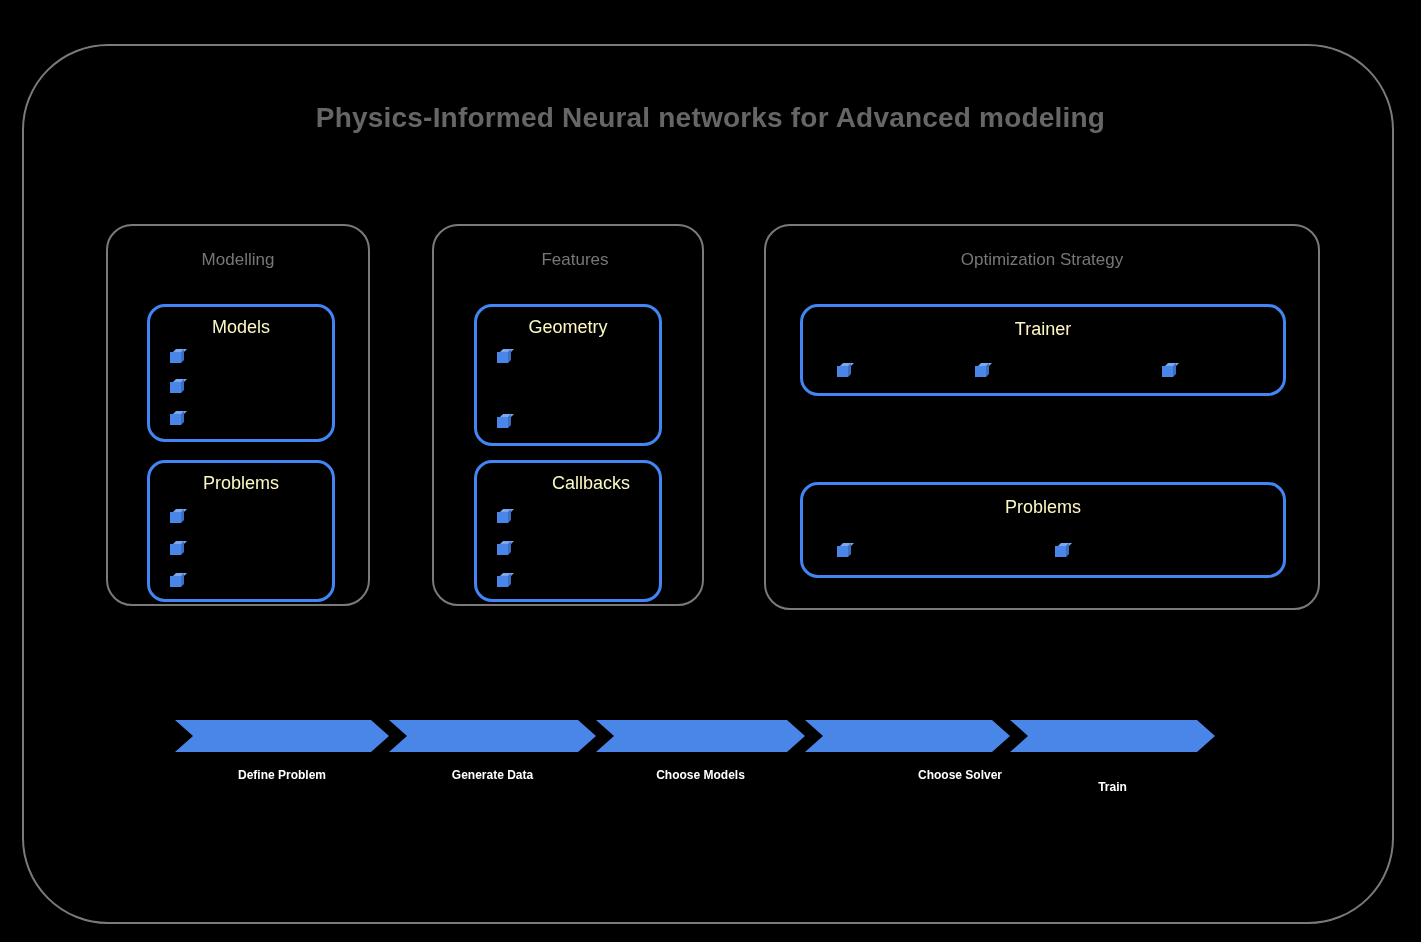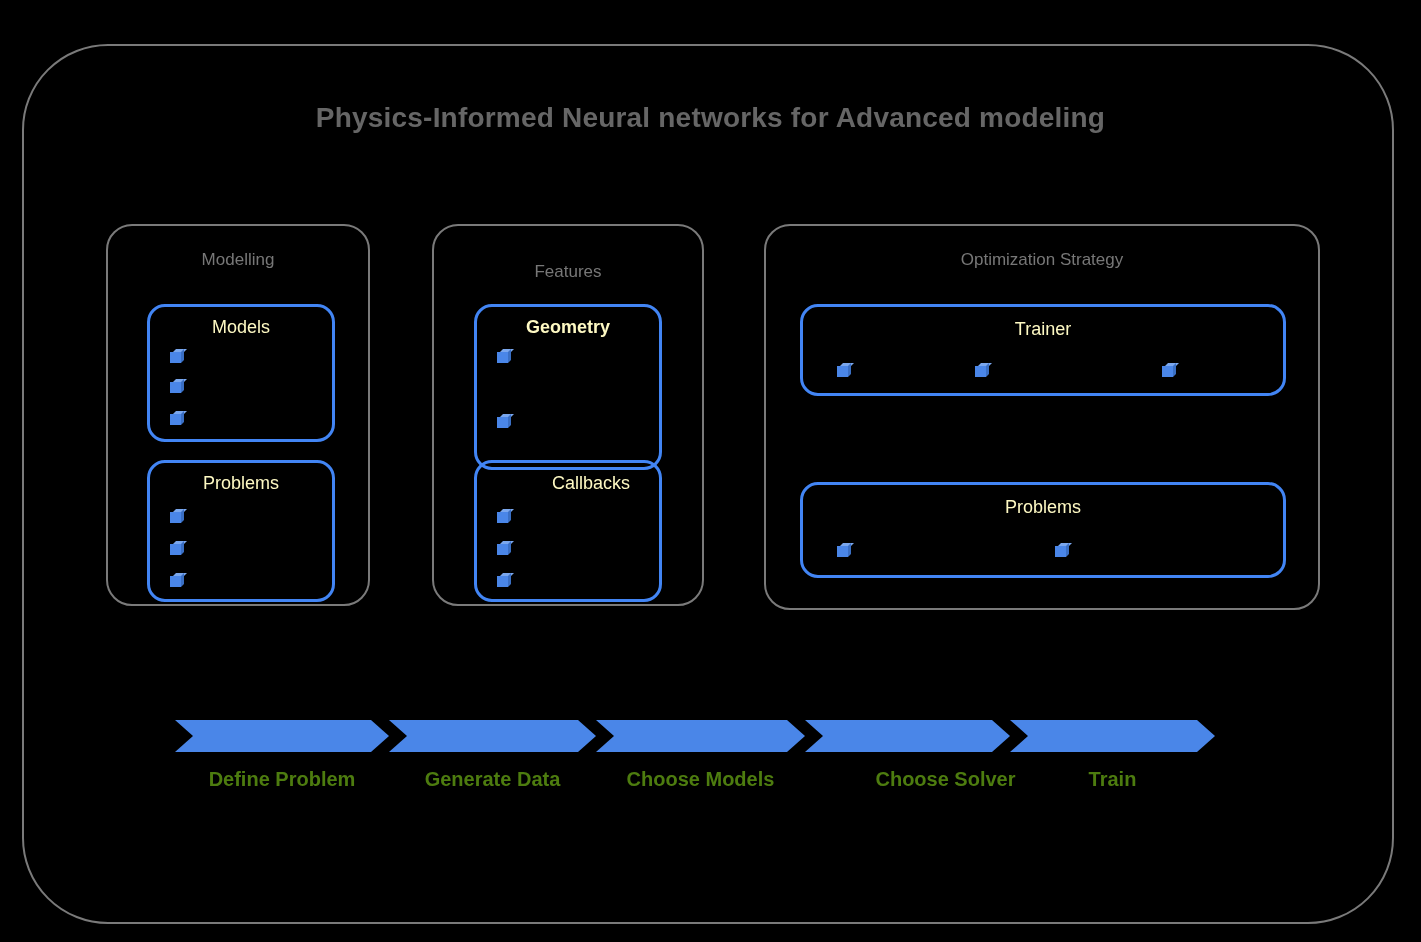--- a/index.html
+++ b/index.html
@@ -131,23 +131,23 @@
     clip-path: polygon(0 0, calc(100% - 18px) 0, 100% 50%, calc(100% - 18px) 100%, 0 100%, 18px 50%);
   }
   .chevron.first {
     -webkit-clip-path: polygon(0 0, calc(100% - 18px) 0, 100% 50%, calc(100% - 18px) 100%, 0 100%, 18px 50%);
     clip-path: polygon(0 0, calc(100% - 18px) 0, 100% 50%, calc(100% - 18px) 100%, 0 100%, 18px 50%);
   }
   .chevron-label {
     position: absolute;
     top: 48px;
     text-align: center;
-    font-size: 20px;
+    font-size: 12px;
     font-weight: bold;
-    color: #4d7c0f;
+    color: #ffffff;
     white-space: nowrap;
   }
 </style>
 </head>
 <body>
 
 <div id="canvas">
 
   <div class="outer-frame"></div>
 
@@ -189,23 +189,23 @@
       </div>
       <div class="cube-bullet" style="left:20px; top:110px;">
         <div class="face-top-quad"></div>
           <div class="face-side"></div>
           <div class="face-front"></div>
       </div>
     </div>
   </div>
 
   <div class="group-panel" style="left:432px; top:224px; width:272px; height:382px;">
-    <div class="group-title" style="top:36px;">Features</div>
-
-    <div class="blue-box" style="left:40px; top:78px; width:188px; height:166px;font-weight:bold;">
+    <div class="group-title" style="top:24px;margin-left:7px;">Features</div>
+
+    <div class="blue-box" style="left:40px; top:78px; width:188px; height:142px;">
       <div class="blue-box-title" style="top:10px;">Geometry</div>
       <div class="cube-bullet" style="left:20px; top:42px;">
         <div class="face-top-quad"></div>
           <div class="face-side"></div>
           <div class="face-front"></div>
       </div>
       <div class="cube-bullet" style="left:20px; top:107px;">
         <div class="face-top-quad"></div>
           <div class="face-side"></div>
           <div class="face-front"></div>
@@ -274,20 +274,20 @@
     <div class="chevron first" style="left:0px; width:214px;"></div>
     <div class="chevron-label" style="left:0px; width:214px;">Define Problem</div>
 
     <div class="chevron" style="left:214px; width:207px;"></div>
     <div class="chevron-label" style="left:214px; width:207px;">Generate Data</div>
 
     <div class="chevron" style="left:421px; width:209px;"></div>
     <div class="chevron-label" style="left:421px; width:209px;">Choose Models</div>
 
     <div class="chevron" style="left:630px; width:205px;"></div>
-    <div class="chevron-label" style="left:668px; width:205px;">Choose Solver</div>
+    <div class="chevron-label" style="left:622px; width:205px;text-align:right;">Choose Solver</div>
 
     <div class="chevron" style="left:835px; width:205px;"></div>
-    <div class="chevron-label" style="left:835px; width:205px;">Train</div>
+    <div class="chevron-label" style="left:835px; width:205px;margin-top:12px;">Train</div>
 
   </div>
 
 </div>
 
 </body></html>

